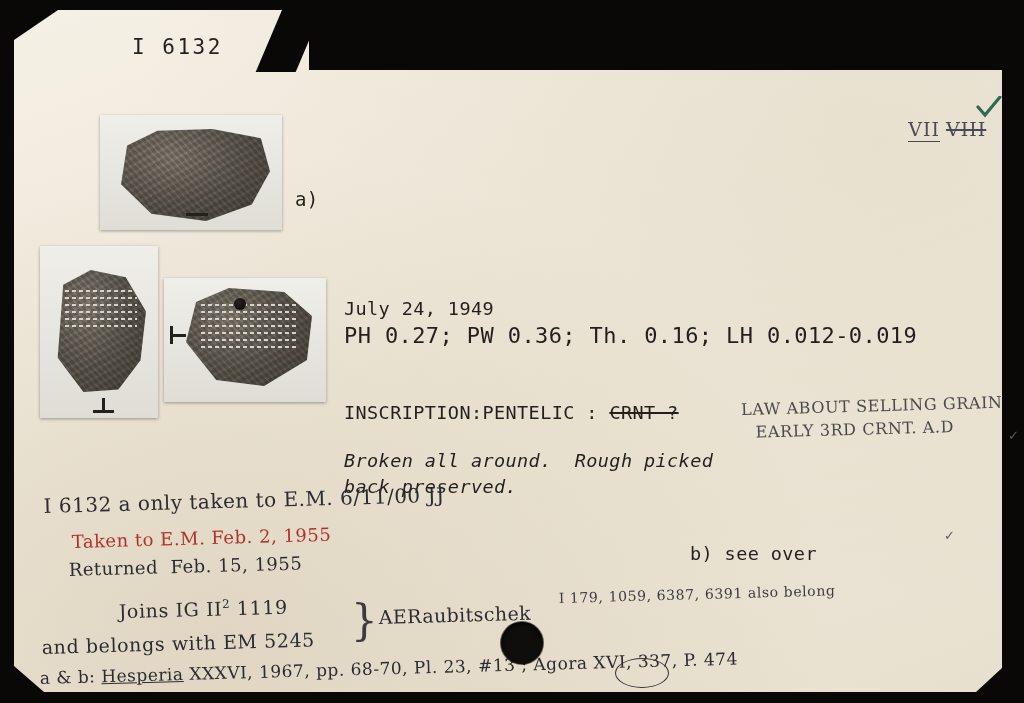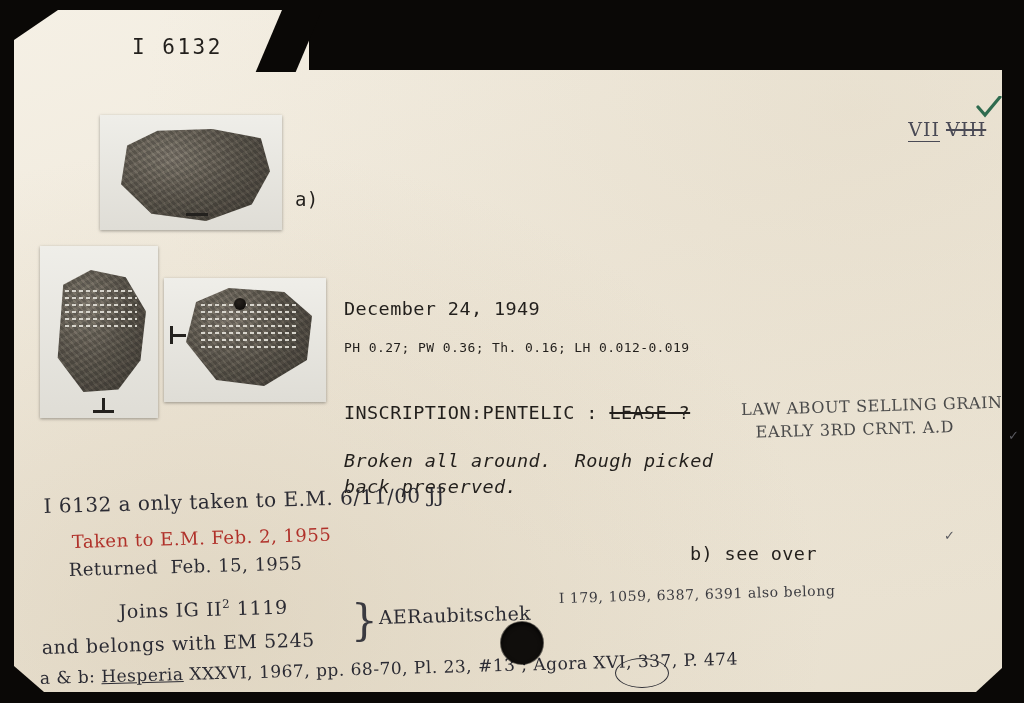--- a/index.html
+++ b/index.html
@@ -111,22 +111,22 @@
     font-size: 18.5px;
     line-height: 25.5px;
   }
   .blk-date {
     left: 330px;
     top: 288px;
     font-size: 18.5px;
   }
   .blk-meas {
     left: 330px;
-    top: 330px;
-    font-size: 13px;
+    top: 313px;
+    font-size: 22px;
   }
   .blk-insc {
     left: 330px;
     top: 392px;
     font-size: 18.5px;
   }
   .strike {
     text-decoration: line-through;
     text-decoration-thickness: 1.6px;
   }
@@ -380,25 +380,25 @@
         </div>
         <div class="pinhole" style="left:48px;top:10px;"></div>
       </div>
       <div class="scale-mark" style="left:6px;top:56px;width:16px;height:3px;"></div>
       <div class="scale-mark" style="left:6px;top:48px;width:3px;height:18px;"></div>
     </div>
 
     <div class="typed para-marker">a)</div>
 
 
-    <div class="typed blk-date">December 24, 1949</div>
+    <div class="typed blk-date">July 24, 1949</div>
 
     <div class="typed blk-meas">PH 0.27; PW 0.36; Th. 0.16; LH 0.012-0.019</div>
 
-    <div class="typed blk-insc"><span>INSCRIPTION:PENTELIC : </span><span class="strike">LEASE ?</span></div>
+    <div class="typed blk-insc"><span>INSCRIPTION:PENTELIC : </span><span class="strike">CRNT ?</span></div>
 
     <div class="hand hand-grey hw-lease-note slant"><span>LAW ABOUT SELLING GRAIN</span><span class="l2">EARLY 3RD CRNT. A.D</span></div>
 
     <div class="typed blk-broken"><span>Broken all around.  Rough picked</span>
 <span>back preserved.</span></div>
 
     <div class="typed blk-seeover">b) see over</div>
 
     <div class="hand hand-ink hw-em1 slant">I 6132 a only taken to E.M. 6/11/00 JJ</div>
     <div class="hand hand-red hw-em2 slant">Taken to E.M. Feb. 2, 1955</div>

